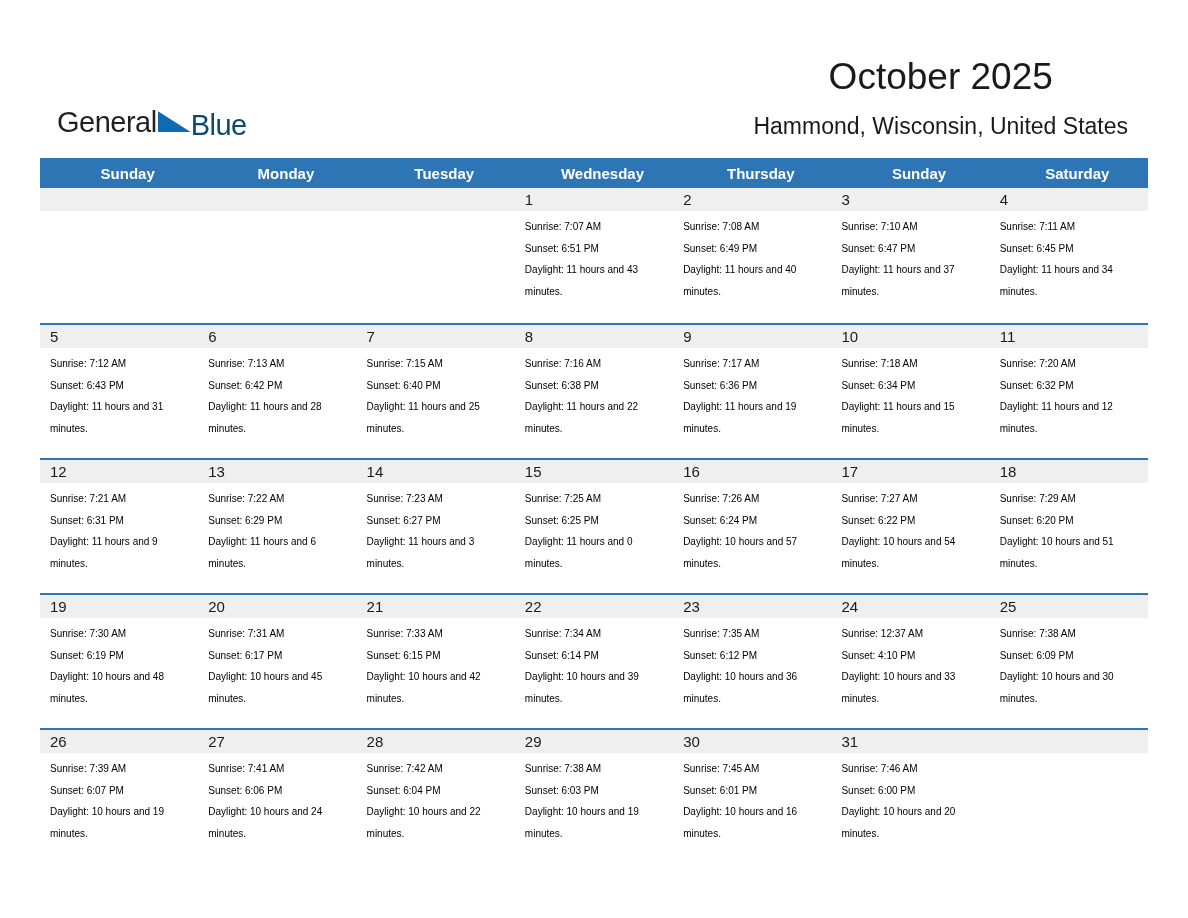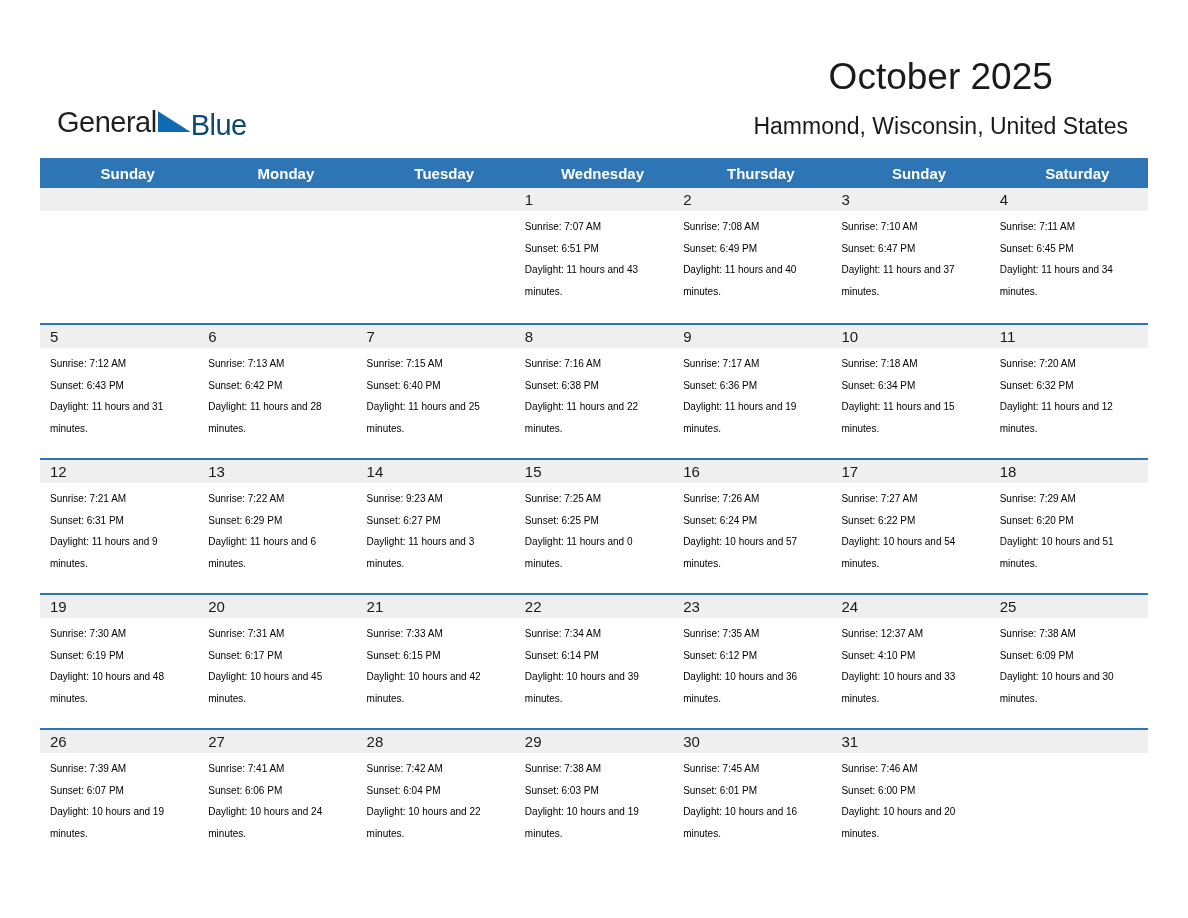--- a/index.html
+++ b/index.html
@@ -205,21 +205,21 @@
             <div class="day-band">13</div>
             <div class="details">
               <div class="line">Sunrise: 7:22 AM</div>
               <div class="line">Sunset: 6:29 PM</div>
               <div class="line">Daylight: 11 hours and 6 minutes.</div>
             </div>
           </td>
           <td>
             <div class="day-band">14</div>
             <div class="details">
-              <div class="line">Sunrise: 9:23 AM</div>
+              <div class="line">Sunrise: 7:23 AM</div>
               <div class="line">Sunset: 6:27 PM</div>
               <div class="line">Daylight: 11 hours and 3 minutes.</div>
             </div>
           </td>
           <td>
             <div class="day-band">15</div>
             <div class="details">
               <div class="line">Sunrise: 7:25 AM</div>
               <div class="line">Sunset: 6:25 PM</div>
               <div class="line">Daylight: 11 hours and 0 minutes.</div>

